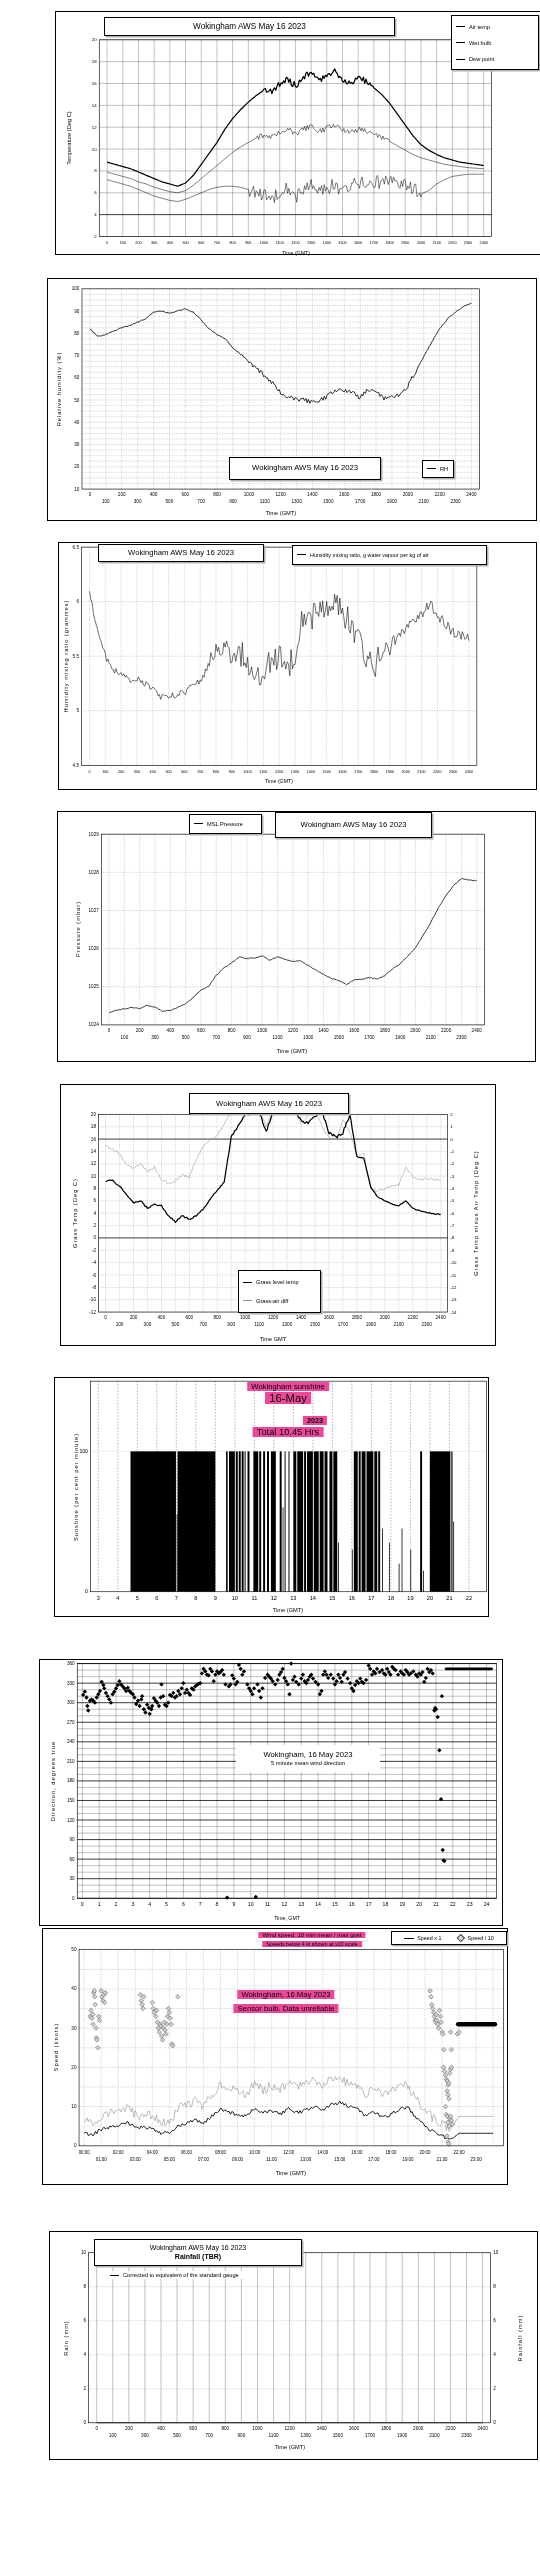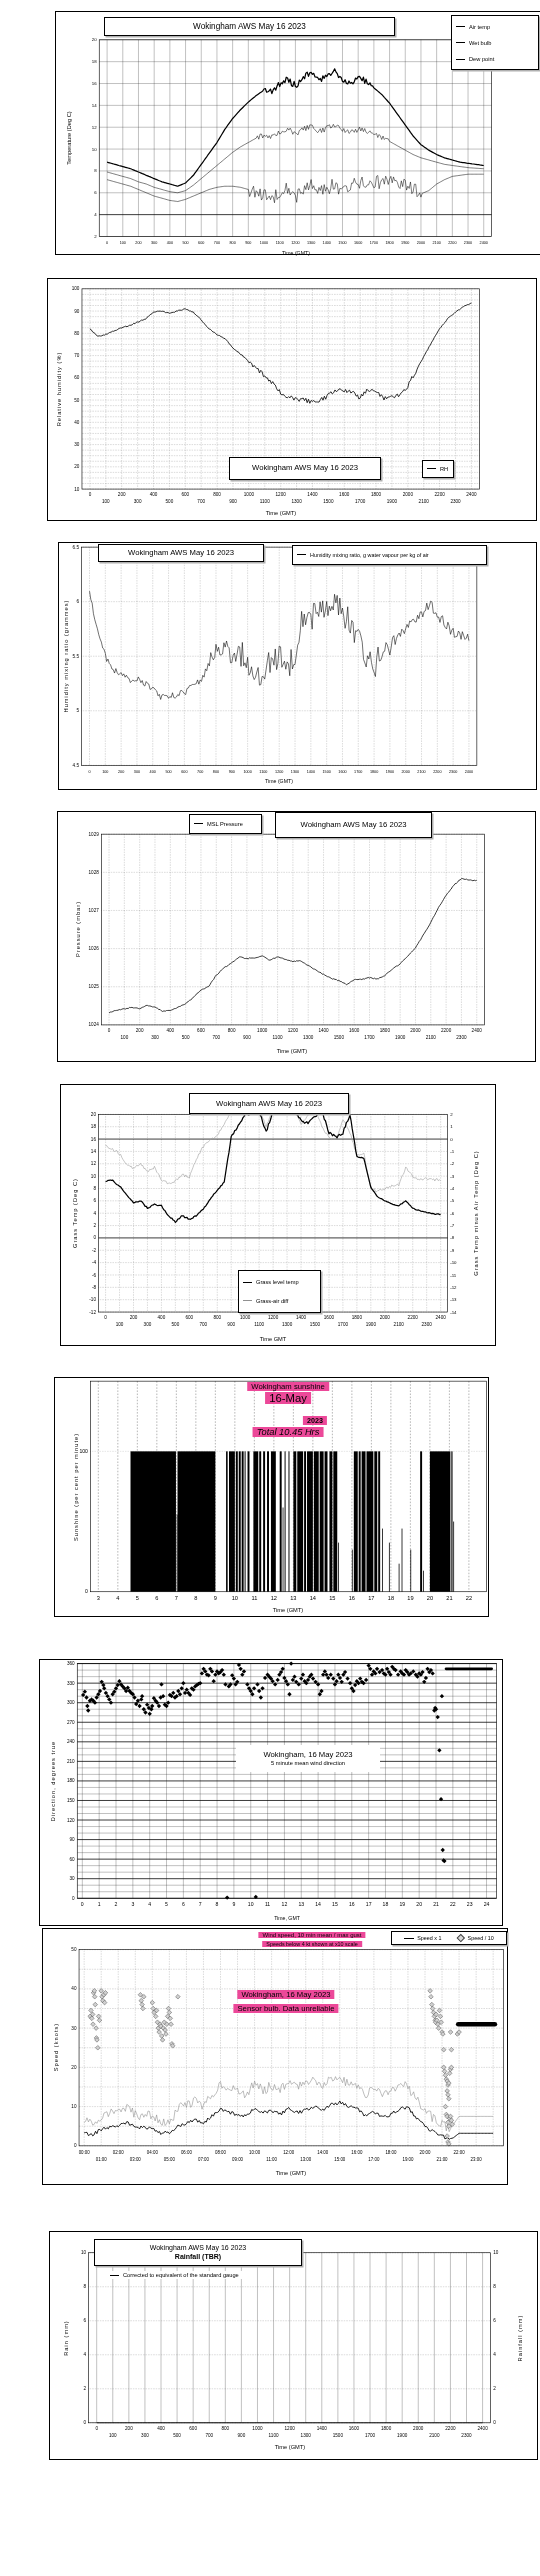--- a/index.html
+++ b/index.html
@@ -623,21 +623,21 @@
         <rect x="709.2019704433499" y="142.33333333333331" width="3.7881773399014786" height="272.6666666666667" fill="#000000"></rect>
         <rect x="714.884236453202" y="374.1" width="1.5152709359605914" height="40.89999999999998" fill="#000000"></rect>
         <rect x="728.1428571428572" y="142.33333333333331" width="39.77586206896552" height="272.6666666666667" fill="#000000"></rect>
         <rect x="769.8128078817734" y="142.33333333333331" width="2.272906403940887" height="272.6666666666667" fill="#000000"></rect>
         <rect x="773.6009852216748" y="278.66666666666663" width="1.5152709359605914" height="136.33333333333337" fill="#000000"></rect>
         <rect x="69" y="6" width="769" height="409" class="bd"></rect>
       </svg>
     <div class="ftitle" style="left:233px;top:4.1px;font-size:7.7px;">Wokingham sunshine</div>
     <div class="ftitle" style="left:233px;top:14.4px;font-size:11.3px;">16-May</div>
     <div class="ftitle" style="left:233px;top:38px;font-size:7.2px;font-weight:bold;margin-left:27px;">2023</div>
-    <div class="ftitle" style="left:233px;top:49px;font-size:9.3px;font-style:italic;">Total 10.45 Hrs</div>
+    <div class="ftitle" style="left:233px;top:49px;font-size:9.3px;">Total 10.45 Hrs</div>
     <div class="ylab ov" style="left:20.6px;top:109px;">Sunshine (per cent per minute)</div>
     <div class="xlab ov" style="left:233px;top:229px;">Time (GMT)</div>
   </section>
 
   <section class="panel" style="left:39px;top:1659px;width:462px;height:265px;">
     <svg width="462" height="265" viewBox="0 0 897 515">
         <line x1="81.81927710843374" y1="7" x2="81.81927710843374" y2="463" class="gs"></line>
         <line x1="114.55020080321285" y1="7" x2="114.55020080321285" y2="463" class="gs"></line>
         <line x1="147.28112449799195" y1="7" x2="147.28112449799195" y2="463" class="gs"></line>
         <line x1="180.0120481927711" y1="7" x2="180.0120481927711" y2="463" class="gs"></line>

